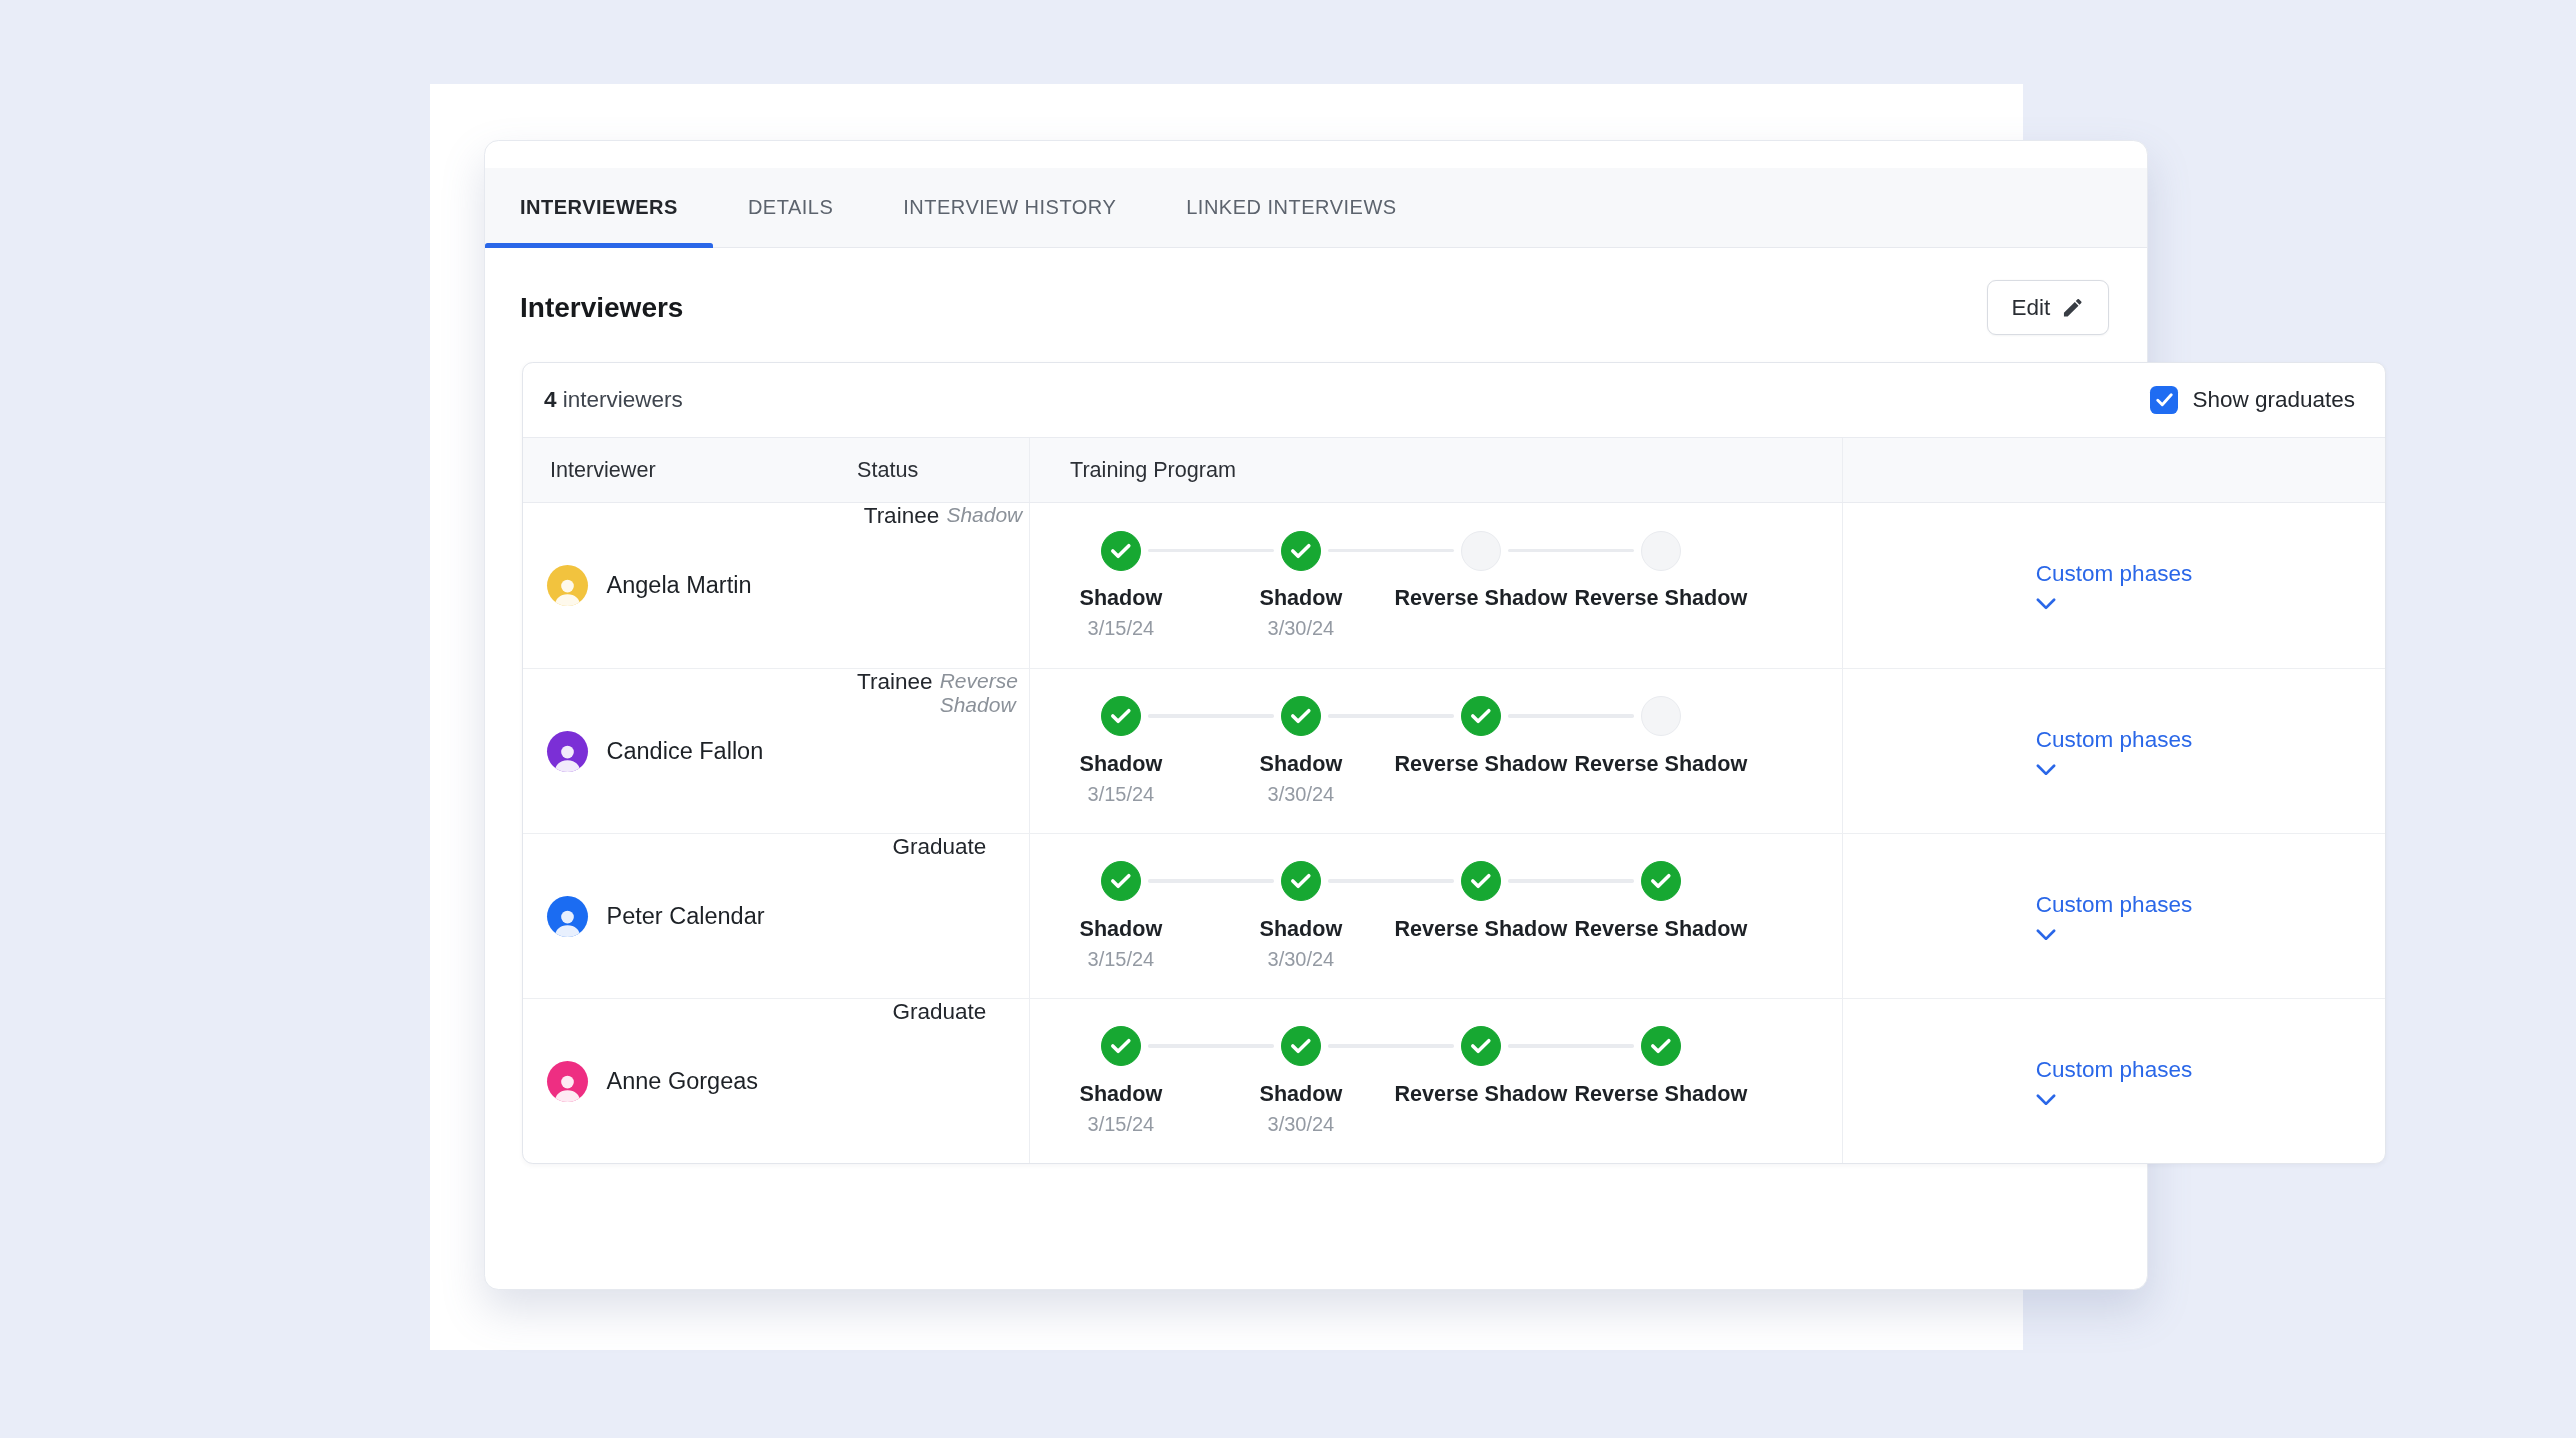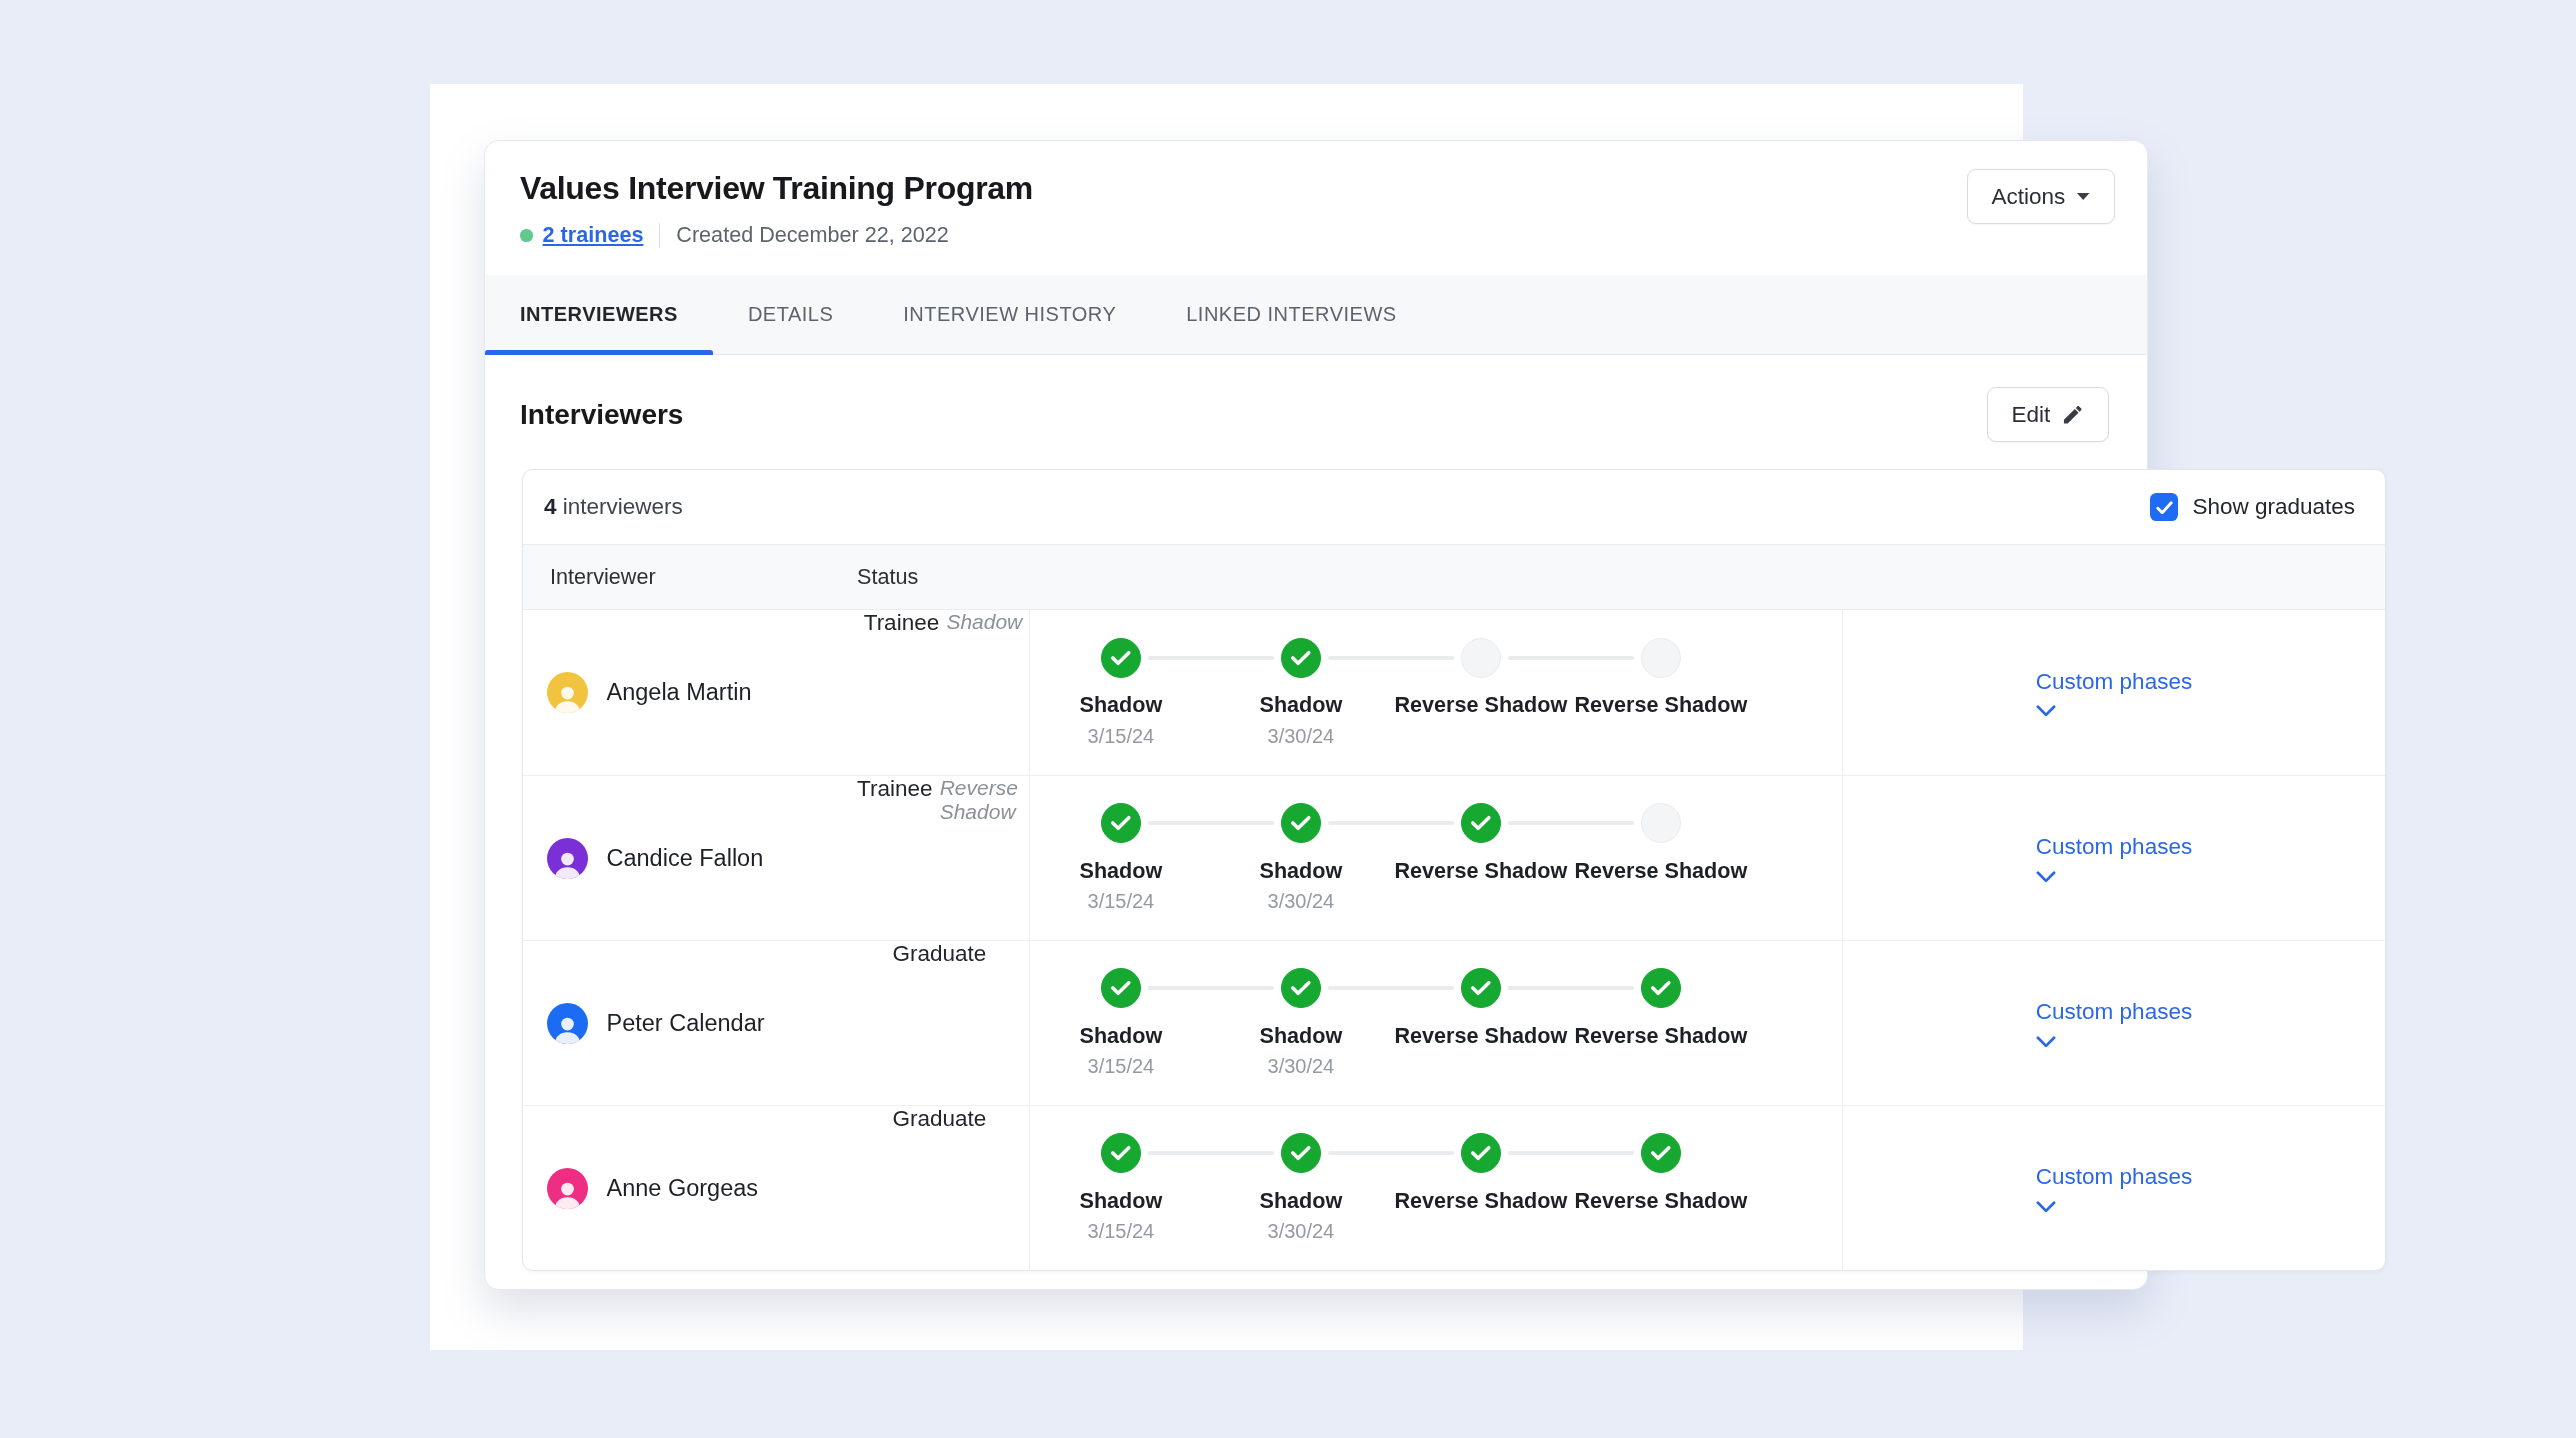--- a/index.html
+++ b/index.html
@@ -137,35 +137,20 @@
   .phases-link { display:flex; align-items:flex-start; gap:10.8px; cursor:pointer; font-size:22.5px; font-weight:500;flex-direction:column; }
   .chevron-down { width:20px; height:11.7px; }
 </style>
 </head>
 <body>
 
 <div class="white-page"></div>
 
 <div class="card">
 
-  <div class="card-header">
-    <div class="page-title">Values Interview Training Program</div>
-    <div class="meta-row">
-      <span class="dot" style="background:#5fc98e"></span>
-      <a class="trainees-link" style="color:#2a67e8">2 trainees</a>
-      <span class="meta-sep"></span>
-      <span class="created-text">Created December 22, 2022</span>
-    </div>
-    <button class="btn actions-btn">
-      <span>Actions</span>
-      <svg class="caret-down" viewBox="0 0 16 10">
-        <path d="M1 1 L8 9 L15 1 Z" fill="#3a3f46"></path>
-      </svg>
-    </button>
-  </div>
 
   <div class="tabs">
     <div class="tab active">INTERVIEWERS</div>
     <div class="tab">DETAILS</div>
     <div class="tab">INTERVIEW HISTORY</div>
     <div class="tab">LINKED INTERVIEWS</div>
   </div>
 
   <div class="section-bar">
     <div class="section-heading">Interviewers</div>
@@ -189,20 +174,21 @@
             <path d="M2 8 L7 13 L17 2" fill="none" stroke="#fff" stroke-width="3.2" stroke-linecap="round" stroke-linejoin="round"></path>
           </svg>
         </span>
         <span class="checkbox-label">Show graduates</span>
       </div>
     </div>
 
     <div class="t-grid t-head">
       <div class="th th-interviewer">Interviewer</div>
       <div class="th">Status</div>
+      <div class="th cell-training">Training Program</div>
       <div class="th"></div>
     </div>
 
     <div class="t-grid t-row">
       <div class="cell cell-person">
         <span class="avatar" style="background: rgb(242, 195, 62);">
           <svg viewBox="0 0 34 32">
               <circle cx="17" cy="10" r="7" fill="rgba(255,255,255,0.9)"></circle>
               <path d="M3 32 c0-8 6-13 14-13 s14 5 14 13 Z" fill="rgba(255,255,255,0.9)"></path>
             </svg>

